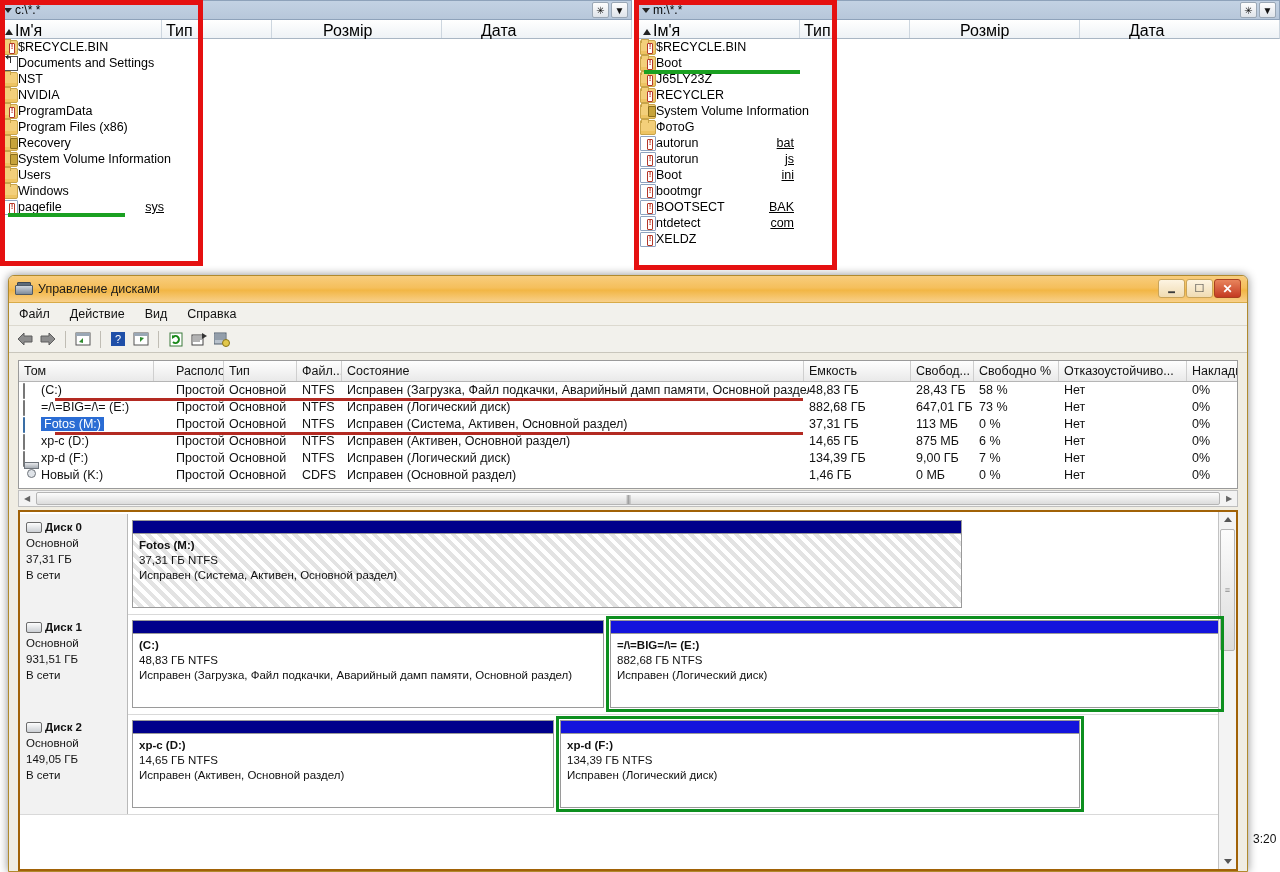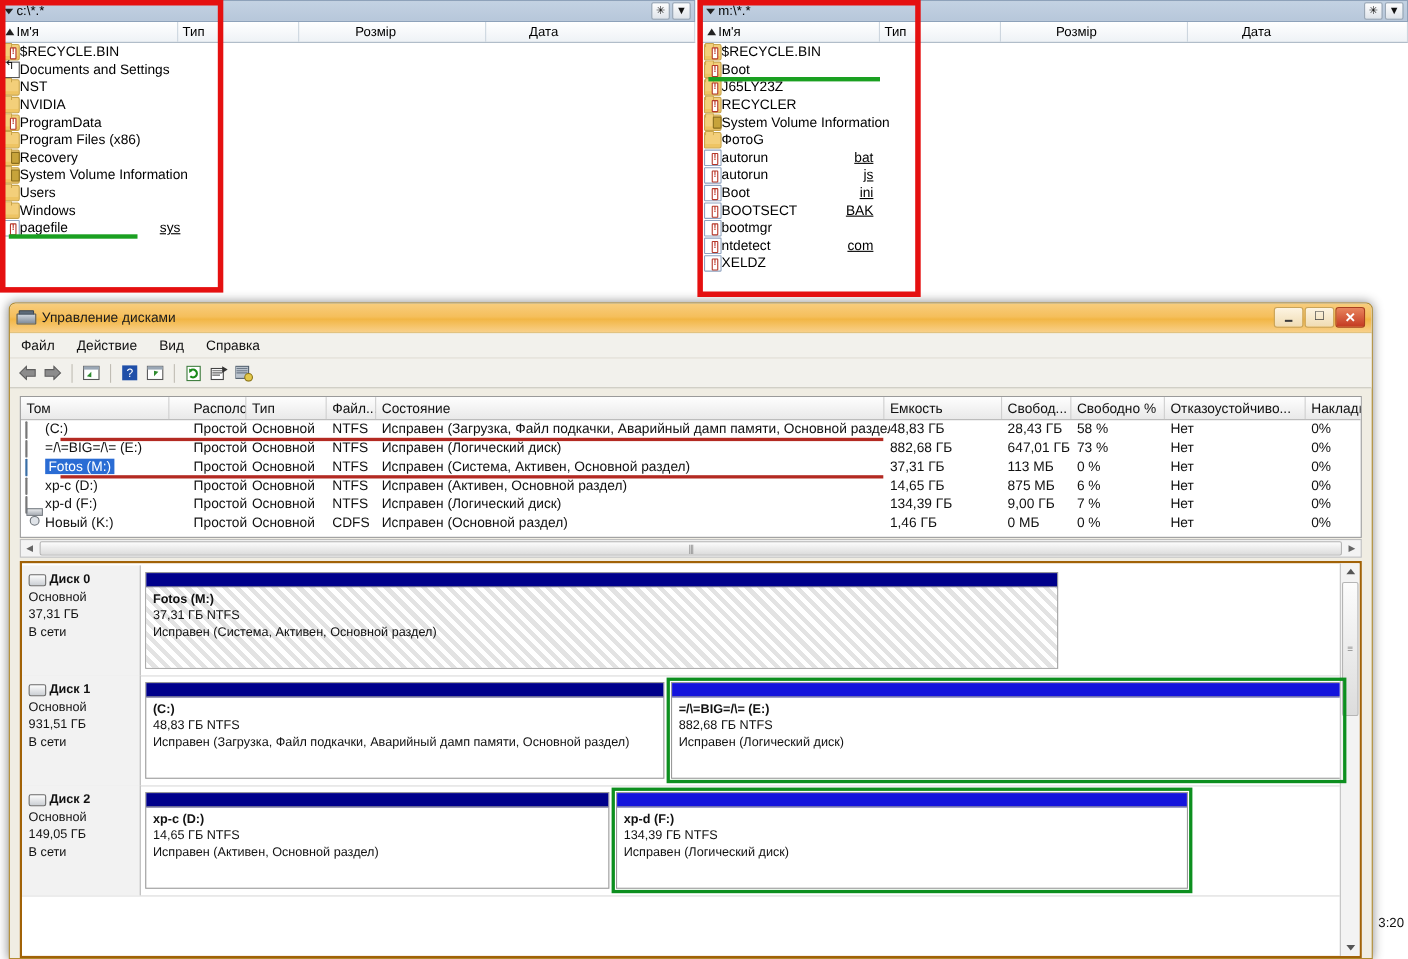--- a/index.html
+++ b/index.html
@@ -47,21 +47,21 @@
     box-sizing: border-box;
   }
   .fm-colhead {
     height: 19px;
     background: linear-gradient(to bottom,#ffffff,#eef2f6);
     border-bottom: 1px solid #a9b6c4;
     border-left: 1px solid #cdd6df;
     border-right: 1px solid #cdd6df;
     box-sizing: border-box;
     display: flex; align-items: center;
-    font-size: 12px; color: #000;
+    font-size: 16px; color: #000;
     position: relative;
   }
   .fm-colhead .ch { position: absolute; top: 2px; }
   .fm-colsep { position:absolute; top:0; bottom:0; width:1px; background:#cdd6df; }
   .arrow-up {
     display:inline-block; width:0;height:0;
     border-left:4px solid transparent;border-right:4px solid transparent;
     border-bottom:6px solid #222; margin-right:2px;position:relative;top:-1px;
   }
   .fm-list { background:#fff; font-size:12.5px; color:#000; }
@@ -359,28 +359,28 @@
           <span class="ficon ic-file">
             <span class="ic-bang"></span>
           </span>
           <span class="nm">Boot</span>
           <span class="ext" style="left:120px;width:36px">ini</span>
         </div>
         <div class="fm-row">
           <span class="ficon ic-file">
             <span class="ic-bang"></span>
           </span>
+          <span class="nm">bootmgr</span>
+        </div>
+        <div class="fm-row">
+          <span class="ficon ic-file">
+            <span class="ic-bang"></span>
+          </span>
           <span class="nm">BOOTSECT</span>
           <span class="ext" style="left:120px;width:36px">BAK</span>
-        </div>
-        <div class="fm-row">
-          <span class="ficon ic-file">
-            <span class="ic-bang"></span>
-          </span>
-          <span class="nm">bootmgr</span>
         </div>
         <div class="fm-row">
           <span class="ficon ic-file">
             <span class="ic-bang"></span>
           </span>
           <span class="nm">ntdetect</span>
           <span class="ext" style="left:120px;width:36px">com</span>
         </div>
         <div class="fm-row">
           <span class="ficon ic-file">

